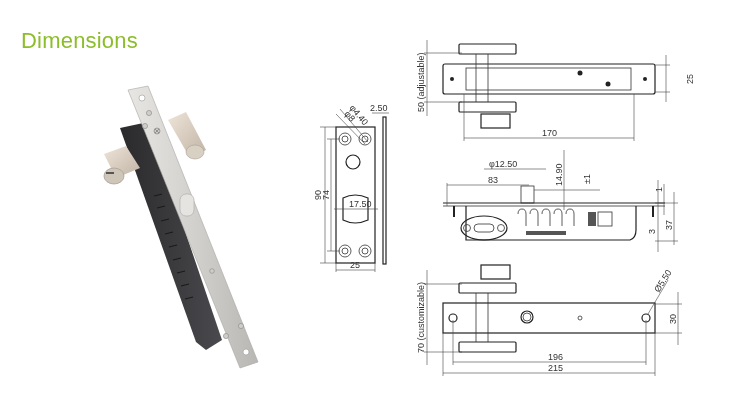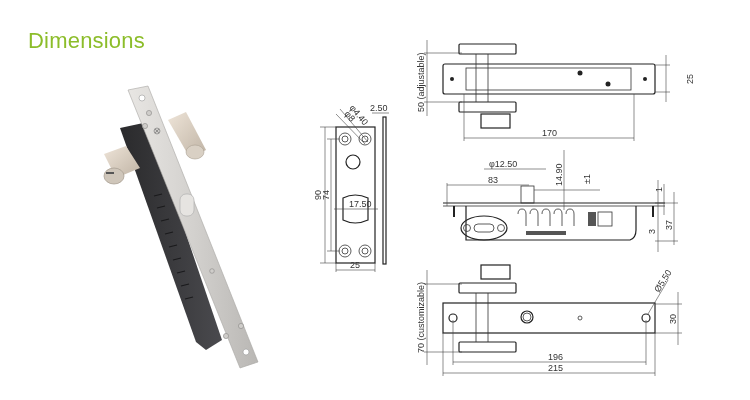--- a/index.html
+++ b/index.html
@@ -1,17 +1,17 @@
 <!DOCTYPE html>
 <html><head>
 <meta charset="utf-8">
 <style>
   html, body { margin:0; padding:0; background:#ffffff; }
   body { width:750px; height:400px; position:relative; overflow:hidden; font-family:"Liberation Sans", sans-serif; }
-  .title { position:absolute; left:28px; top:28px; font-size:22px; color:#8cbd2a; font-family:"Liberation Sans", sans-serif; letter-spacing:0.2px; }
+  .title { position:absolute; left:21px; top:28px; font-size:22px; color:#8cbd2a; font-family:"Liberation Sans", sans-serif; letter-spacing:0.2px; }
   svg { position:absolute; left:0; top:0; }
   .dim { font-family:"Liberation Sans", sans-serif; font-size:9px; fill:#333; }
   .ln { stroke:#333; stroke-width:0.8; fill:none; }
   .thin { stroke:#444; stroke-width:0.6; fill:none; }
   .thick { stroke:#222; stroke-width:1.2; fill:none; }
 </style>
 </head>
 <body>
 
 <div class="title">Dimensions</div>

